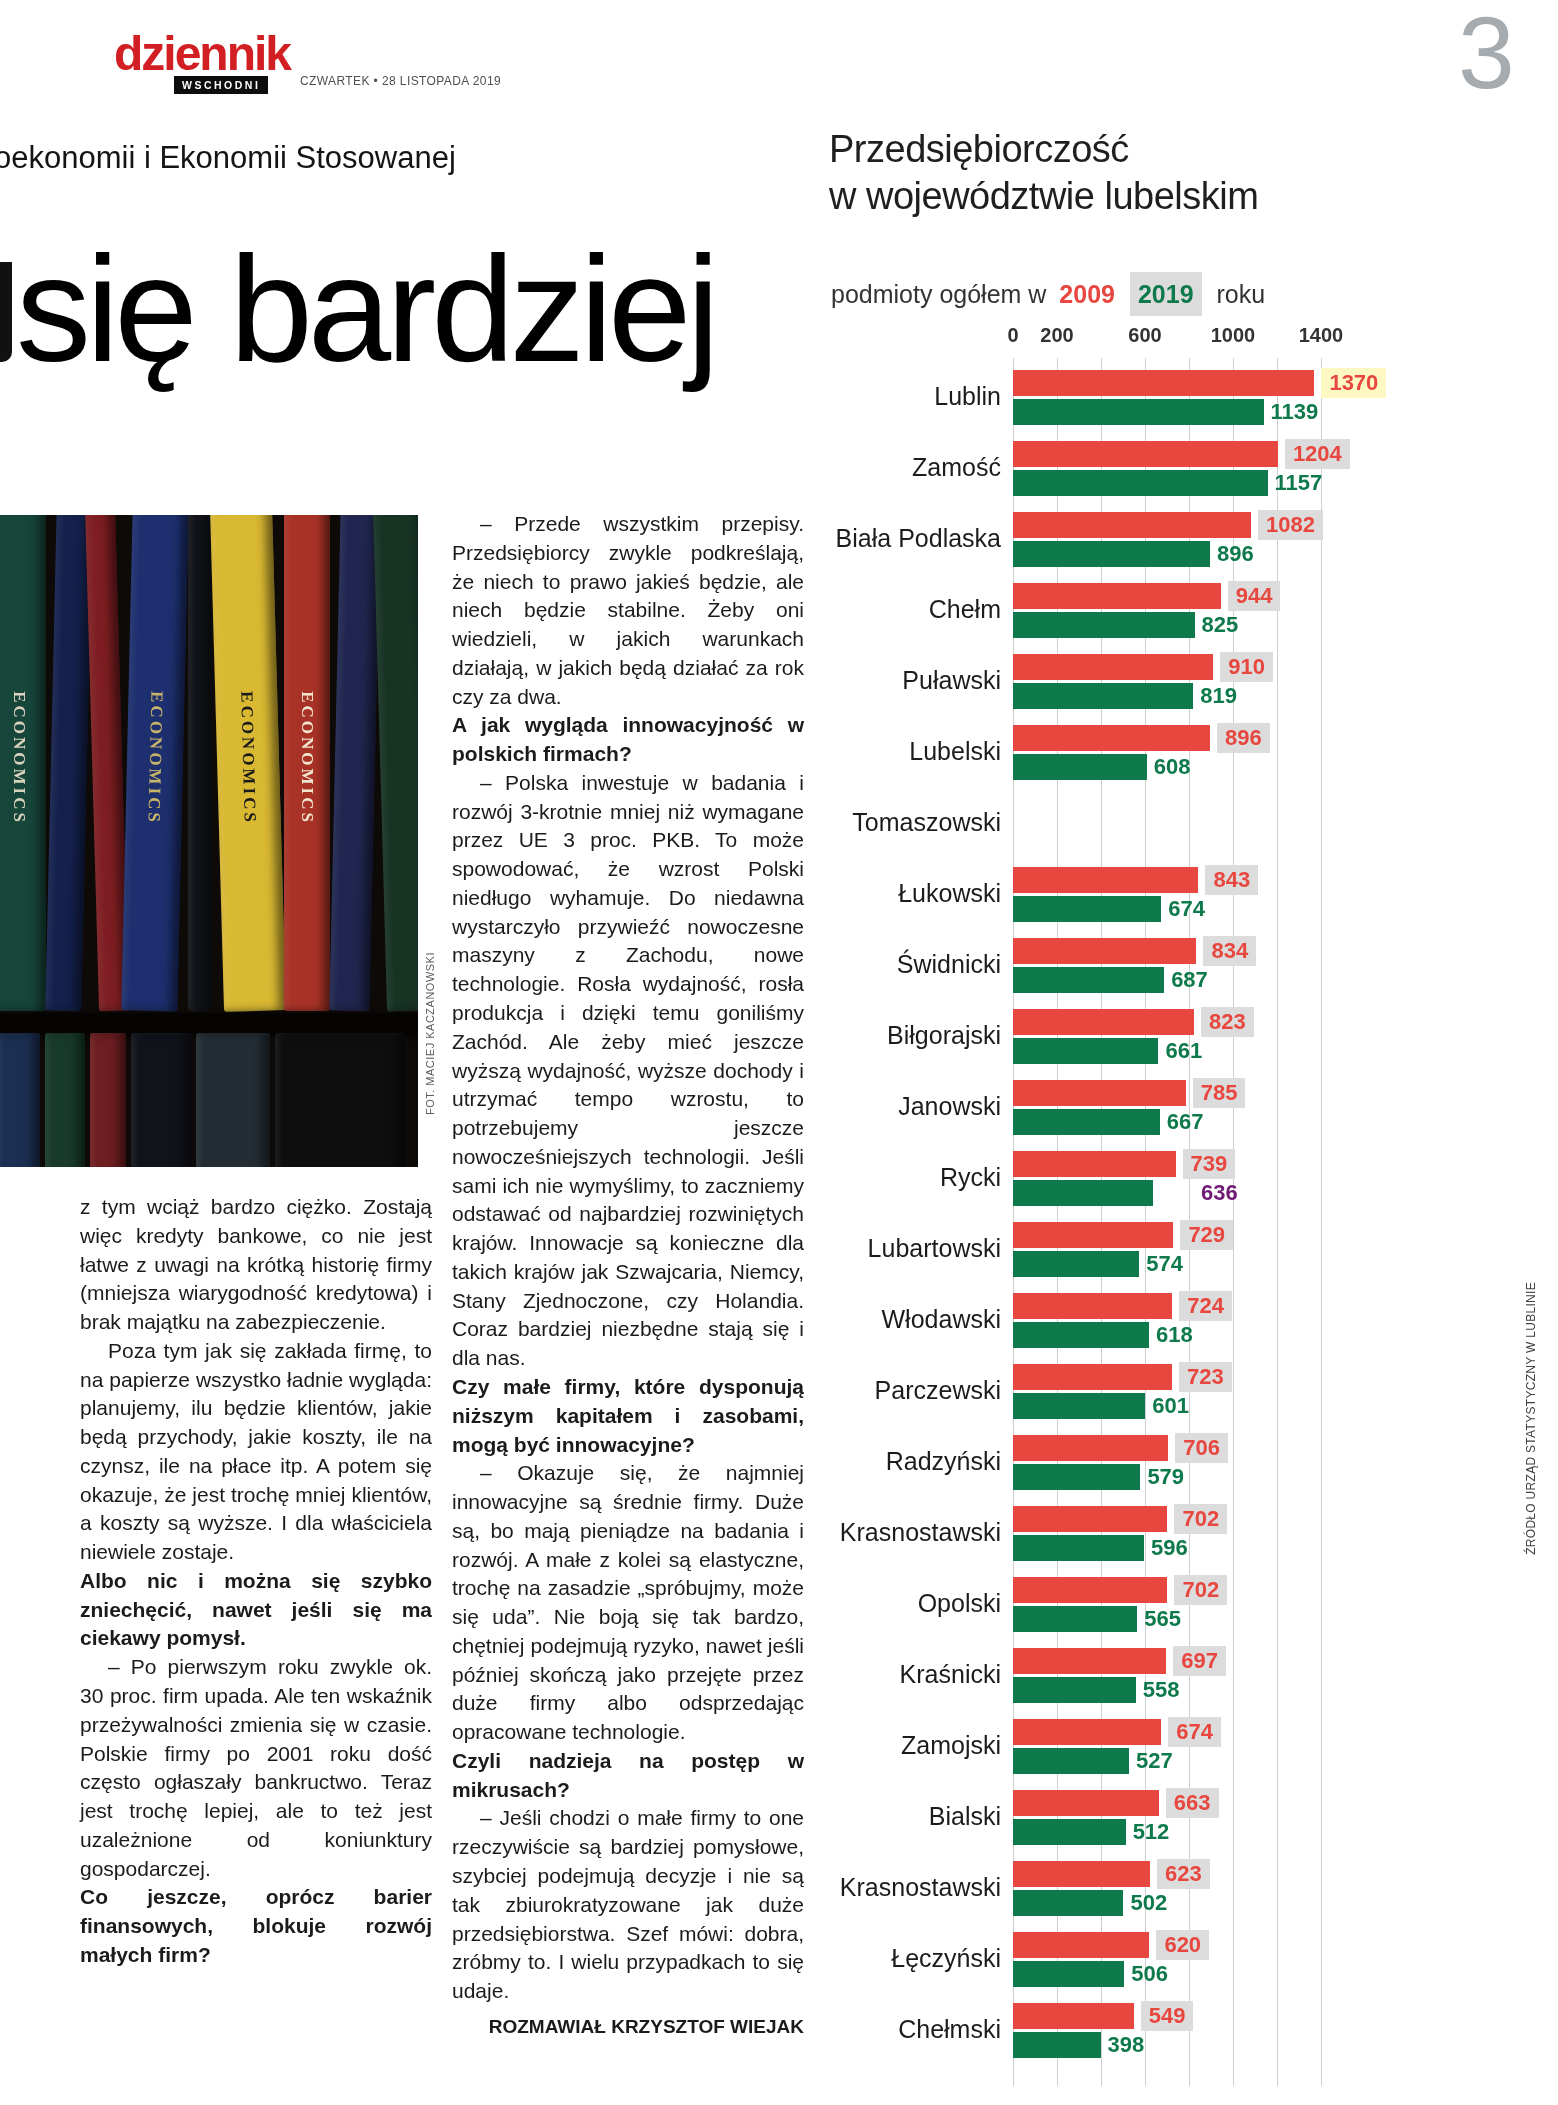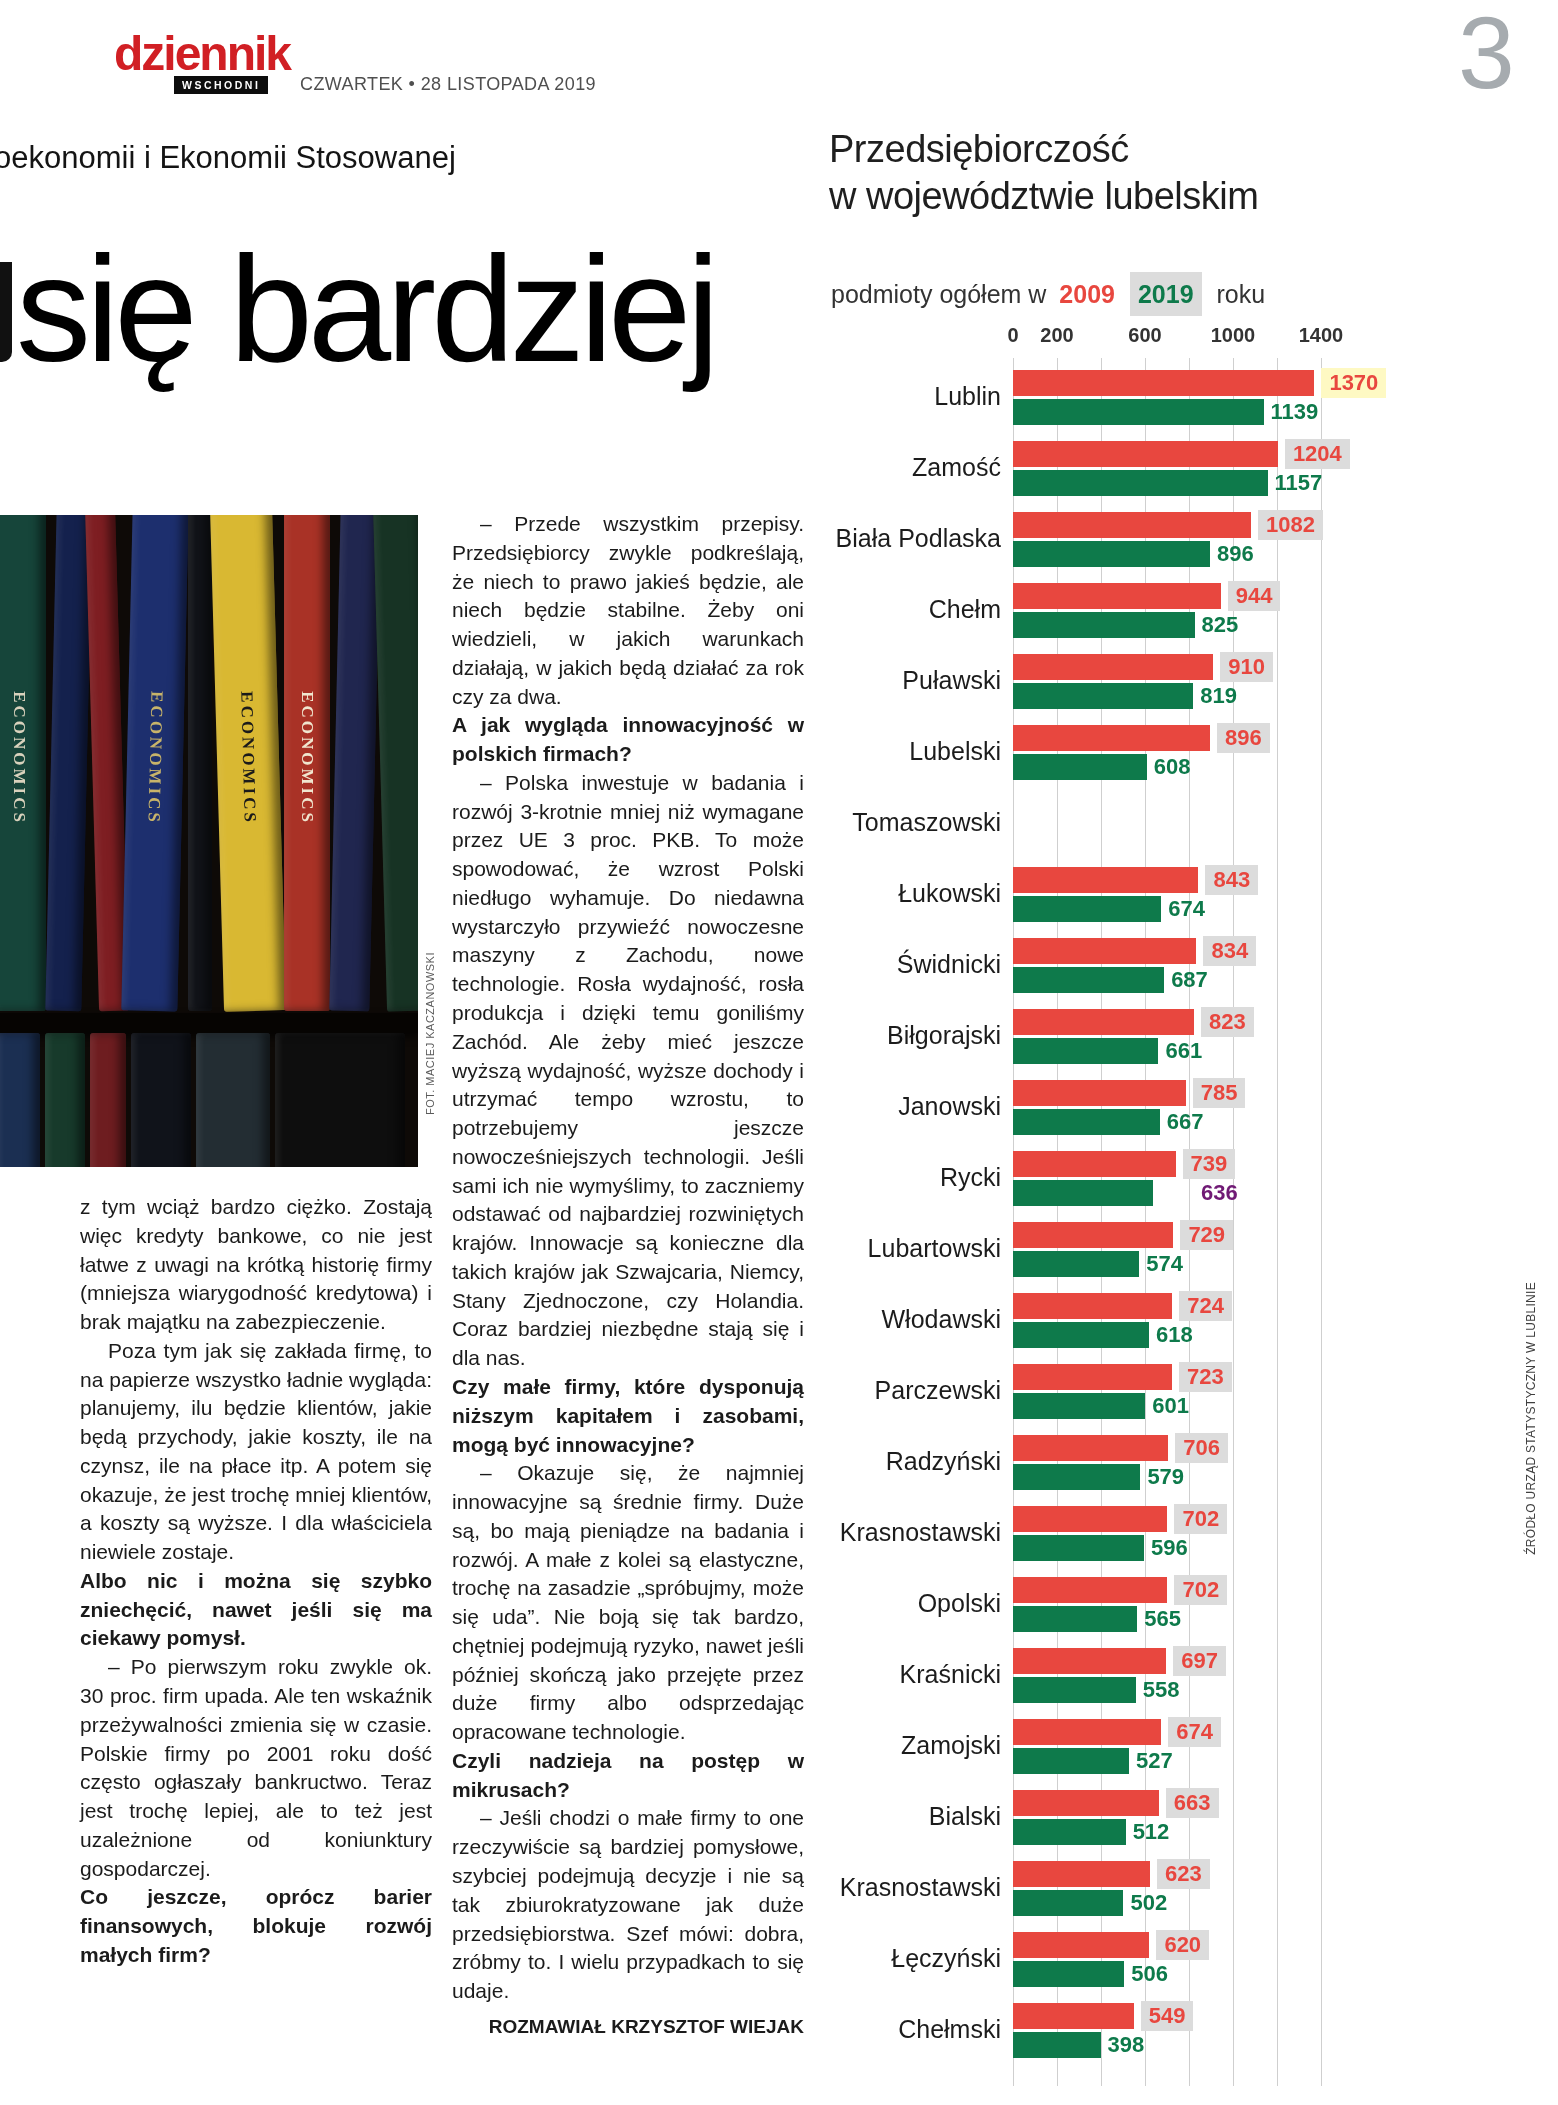--- a/index.html
+++ b/index.html
@@ -5,21 +5,21 @@
   html,body{margin:0;padding:0;}
   body{
     width:1558px;height:2105px;position:relative;background:#ffffff;overflow:hidden;
     font-family:"Liberation Sans",sans-serif;color:#1a1a1a;
   }
   
   .logo{position:absolute;left:78px;top:30px;width:236px;height:70px;}
   .logo-main{font-size:48px;font-weight:800;color:#d11f24;letter-spacing:-2px;line-height:1;margin-left:36px;}
   .logo-sub{position:absolute;left:96px;top:46px;background:#0d0d0d;color:#ffffff;
     font-size:10.5px;letter-spacing:2.5px;padding:3px 8px;font-weight:700;}
-  .issue-date{position:absolute;left:300px;top:74px;font-size:18px;color:#4f4f4f;
+  .issue-date{position:absolute;left:300px;top:74px;font-size:12px;color:#4f4f4f;
     letter-spacing:0.4px;text-transform:uppercase;}
   .page-number{position:absolute;left:1458px;top:2px;font-size:102px;font-weight:300;
     color:#a6abaf;line-height:1;}
   
   .kicker{position:absolute;left:-6px;top:140px;font-size:31px;color:#141414;}
   .headline{position:absolute;left:16px;top:234px;font-size:150px;font-weight:300;
     letter-spacing:-5px;color:#000;line-height:1;white-space:nowrap;}
   .headline-fragment{position:absolute;left:0;top:262px;width:12px;height:100px;
     background:#111;border-radius:0 0 10px 0;}
   

